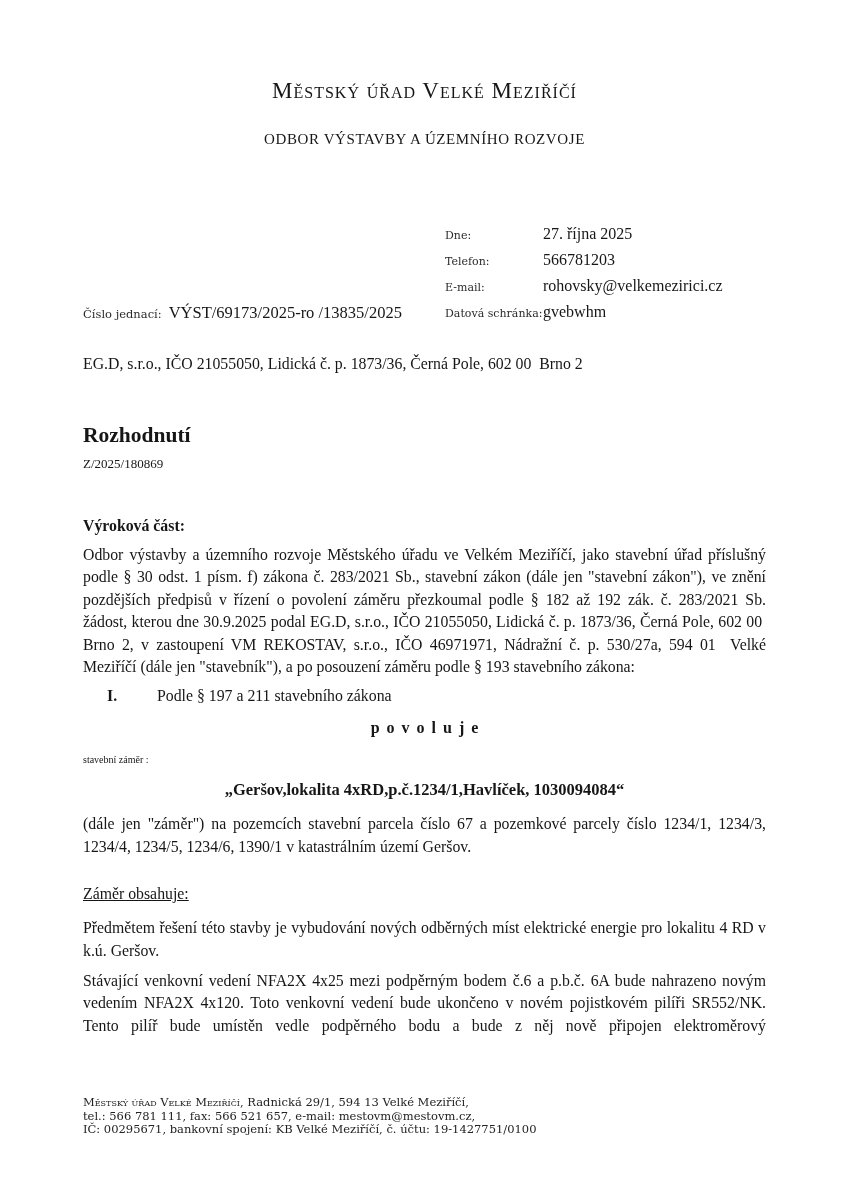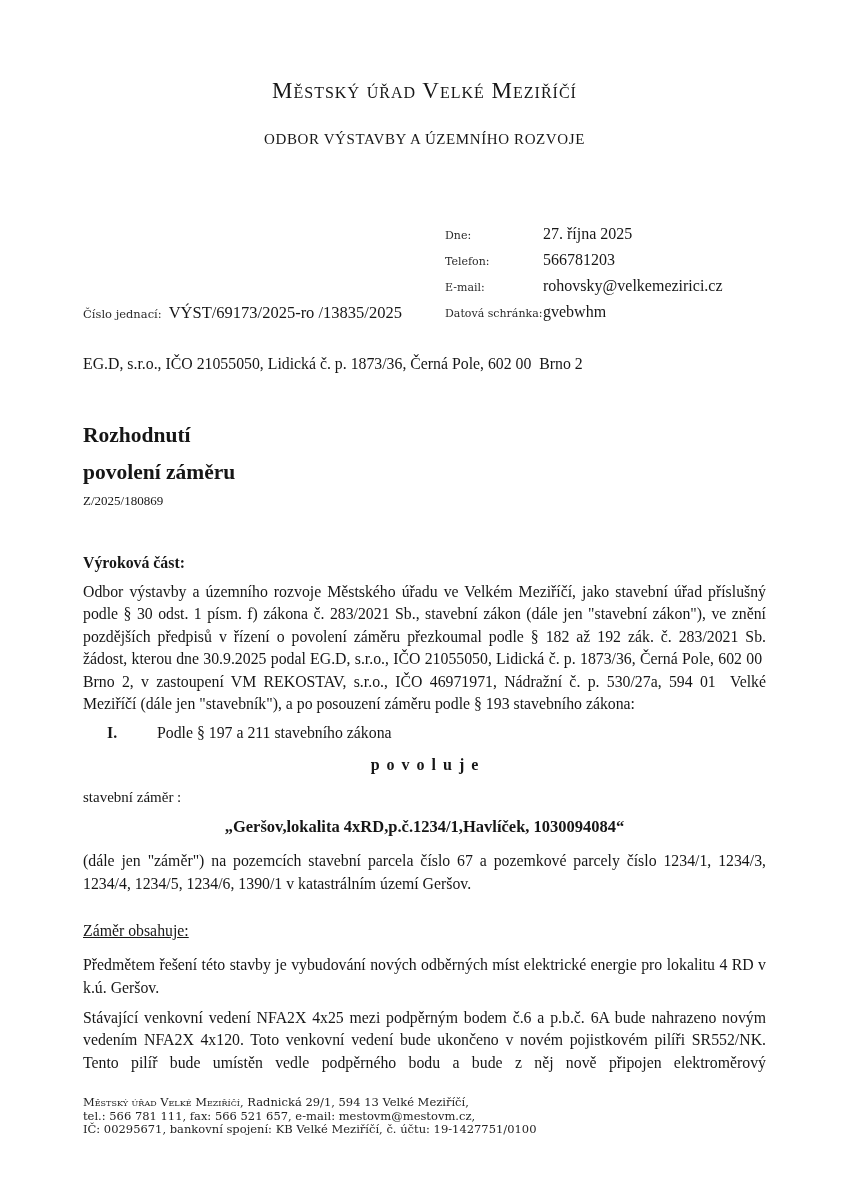--- a/index.html
+++ b/index.html
@@ -119,21 +119,21 @@
   .verdict {
     margin-top: 12px;
     text-align: center;
     font-size: 16px;
     font-weight: bold;
     line-height: 20px;
     word-spacing: 3px;
   }
   .intent-label {
     margin: 12px 0 8px 0;
-    font-size: 15px;
+    font-size: 10px;
     line-height: 20px;
     font-family: Liberation Serif, serif;
   }
   .project-name {
     margin-top: 9px;
     text-align: center;
     font-size: 16.5px;
     font-weight: bold;
     line-height: 22px;
   }
@@ -186,21 +186,20 @@
         <span class="meta-label">Datová schránka:</span>
         <span class="meta-value">gvebwhm</span>
       </div>
     </div>
   </section>
 
   <p class="addressee">EG.D, s.r.o., IČO 21055050, Lidická č. p. 1873/36, Černá Pole, 602 00&nbsp; Brno 2</p>
 
   <div class="title-block">
     <div class="doc-title">Rozhodnutí</div>
-    <div class="doc-title">povolení záměru</div>
     <div class="case-number">Z/2025/180869</div>
   </div>
 
   <h3 class="section-heading">Výroková část:</h3>
 
   <p class="para">Odbor výstavby a územního rozvoje Městského úřadu ve Velkém Meziříčí, jako stavební úřad příslušný podle § 30 odst. 1 písm. f) zákona č. 283/2021 Sb., stavební zákon (dále jen "stavební zákon"), ve znění pozdějších předpisů v řízení o povolení záměru přezkoumal podle § 182 až 192 zák. č. 283/2021 Sb. žádost, kterou dne 30.9.2025 podal EG.D, s.r.o., IČO 21055050, Lidická č. p. 1873/36, Černá Pole, 602 00&nbsp; Brno 2, v zastoupení VM REKOSTAV, s.r.o., IČO 46971971, Nádražní č. p. 530/27a, 594 01&nbsp; Velké Meziříčí (dále jen "stavebník"), a po posouzení záměru podle § 193 stavebního zákona:</p>
 
   <div class="item-line">
     <span class="item-num">I.</span><span>Podle § 197 a 211 stavebního zákona</span>
   </div>

